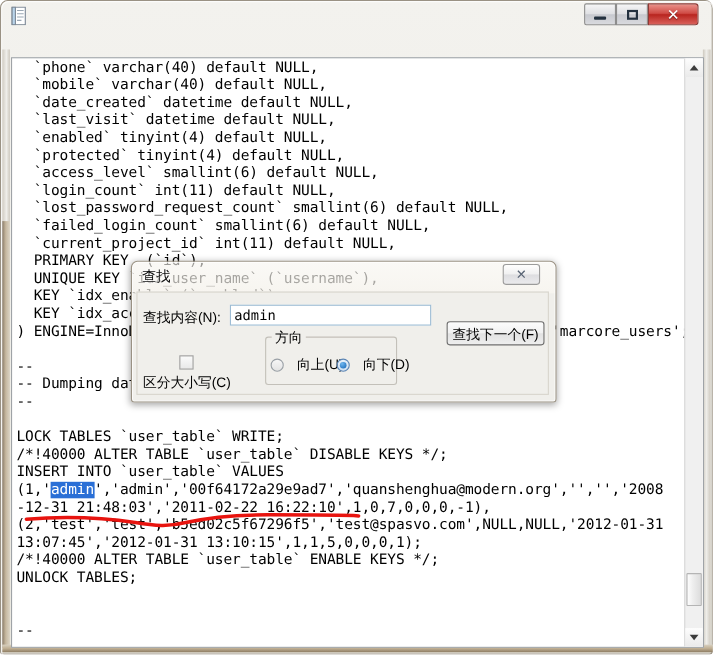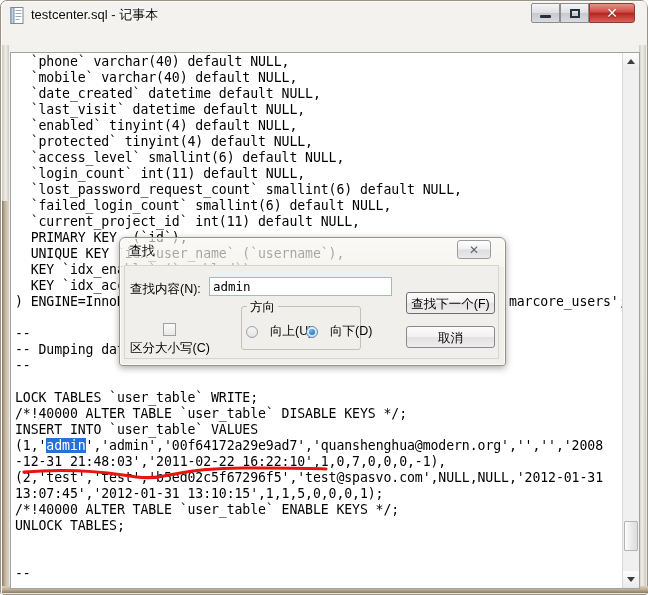--- a/index.html
+++ b/index.html
@@ -231,21 +231,20 @@
       <span id="notepad-icon">
         <svg width="15" height="17" viewBox="0 0 15 17">
           <rect x="1" y="0.5" width="12" height="16" fill="#ffffff" stroke="#7b8794"></rect>
           <rect x="1" y="0.5" width="3" height="16" fill="#b9d4ea" stroke="#7b8794"></rect>
           <line x1="5.5" y1="3.5" x2="11.5" y2="3.5" stroke="#9aa7b4"></line>
           <line x1="5.5" y1="6.5" x2="11.5" y2="6.5" stroke="#9aa7b4"></line>
           <line x1="5.5" y1="9.5" x2="11.5" y2="9.5" stroke="#9aa7b4"></line>
           <line x1="5.5" y1="12.5" x2="9.5" y2="12.5" stroke="#9aa7b4"></line>
         </svg>
       </span>
-      <span id="title-text">testcenter.sql - 记事本</span>
     </div>
 
     <div class="capbtn" id="btn-min">
       <span class="min-bar"></span>
     </div>
     <div class="capbtn" id="btn-max">
       <span class="max-box"></span>
     </div>
     <div class="capbtn" id="btn-close">
       <span class="capglyph">✕</span>
@@ -308,23 +307,20 @@
     <div id="fd-body"></div>
 
     <div id="fd-label">查找内容(N):</div>
     <div id="fd-input">
       <span>admin</span>
     </div>
 
     <div class="fd-btn" id="fd-findnext">
       <span>查找下一个(F)</span>
     </div>
-    <div class="fd-btn" id="fd-cancel">
-      <span>取消</span>
-    </div>
 
     <div id="fd-group"></div>
     <div id="fd-group-title">方向</div>
 
     <div class="radio-row" id="radio-up">
       <span class="radio"></span>
       <span>向上(U)</span>
     </div>
     <div class="radio-row" id="radio-down">
       <span class="radio on"></span>

